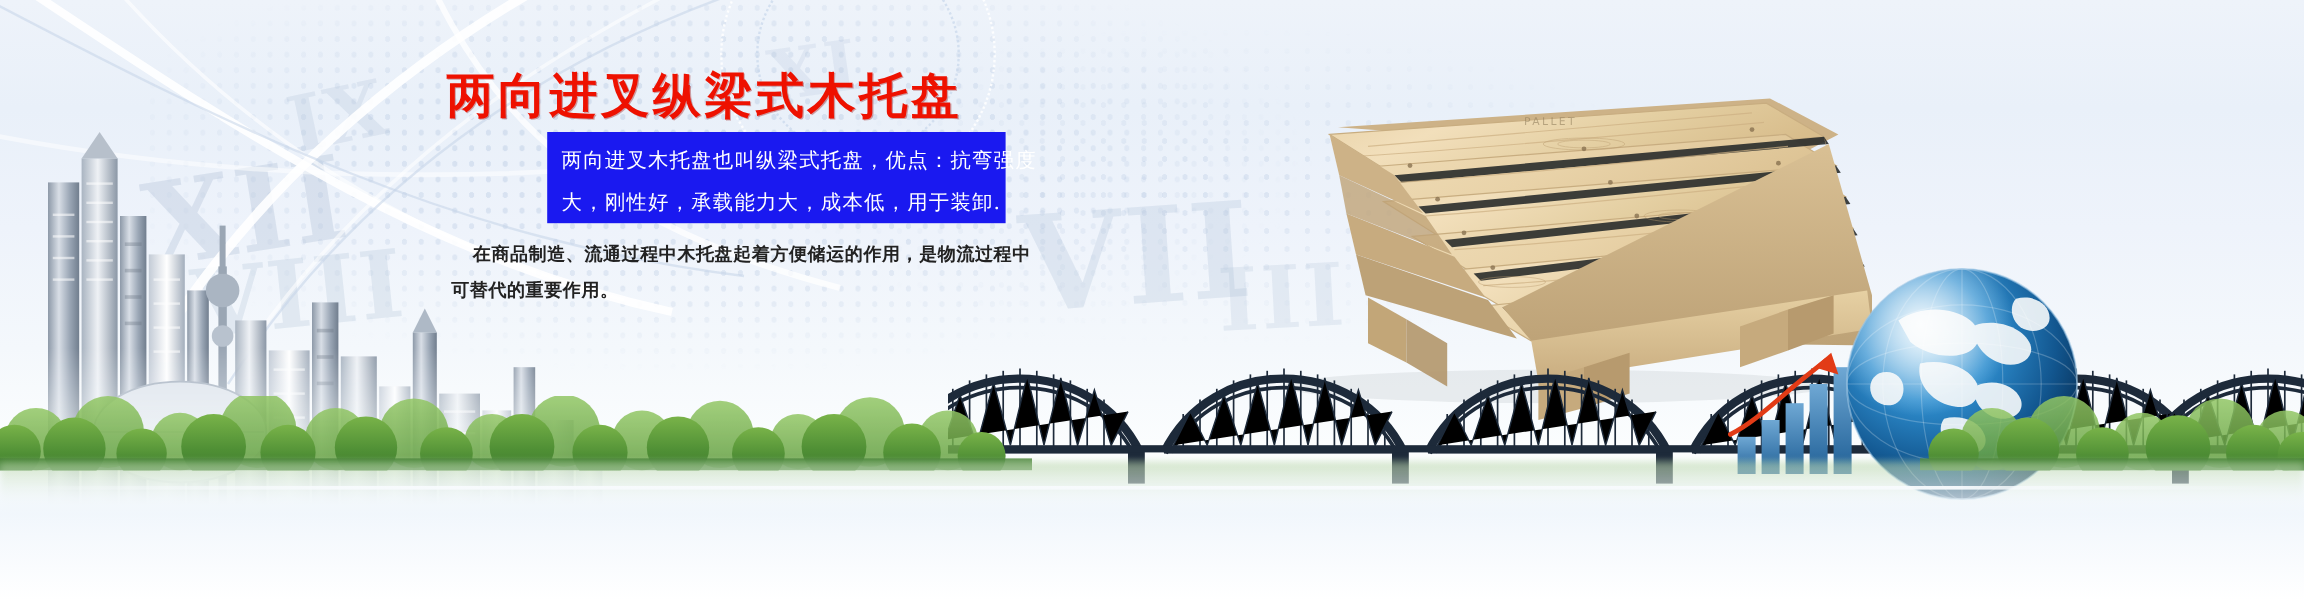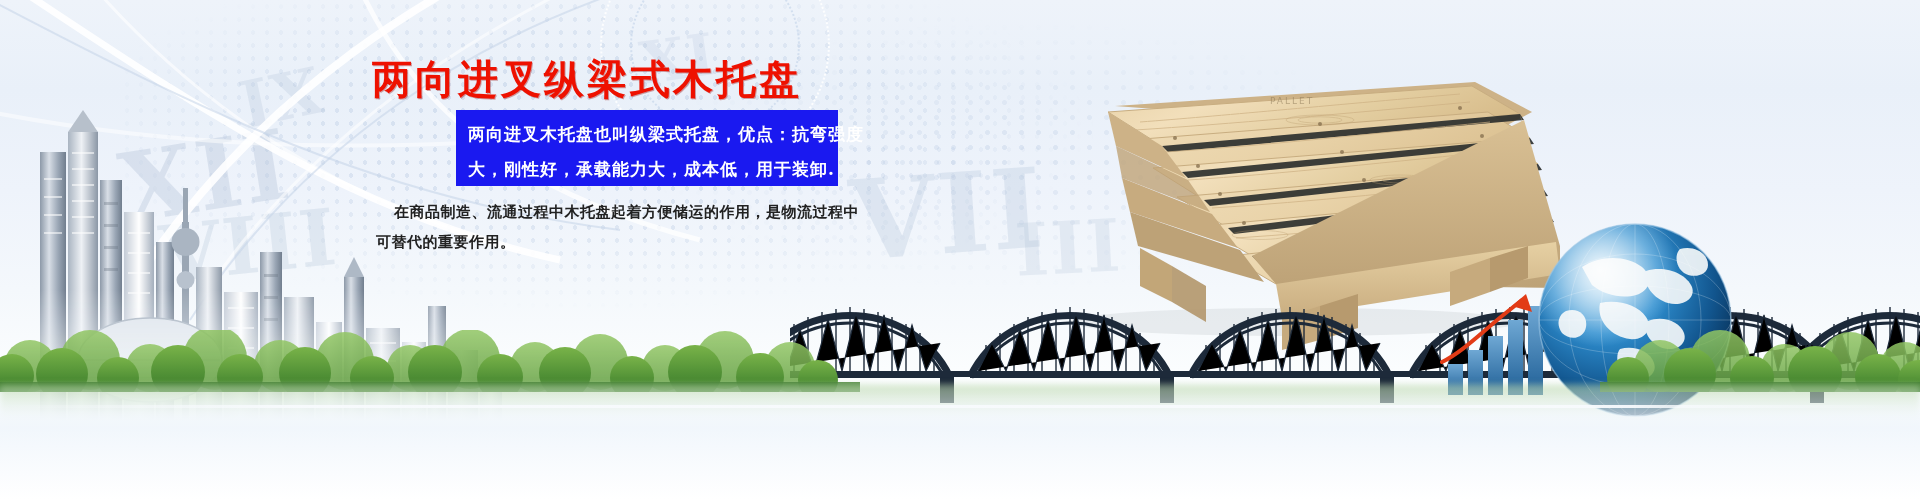--- a/index.html
+++ b/index.html
@@ -121,21 +121,21 @@
   .blue-box {
     position: absolute;
     left: 456px; top: 110px;
     width: 382px; height: 76px;
     background: #1a19f0;
     padding: 7px 10px 0 12px;
   }
   .blue-box p {
     color: #ffffff;
     font-family: "DejaVu Serif", "Liberation Serif", serif;
-    font-weight: 700;
+    font-weight: 400;
     font-size: 17px;
     line-height: 35px;
     letter-spacing: 1px;
     white-space: nowrap;
   }
 
   .body-copy {
     position: absolute;
     left: 376px; top: 197px;
     width: 560px;

